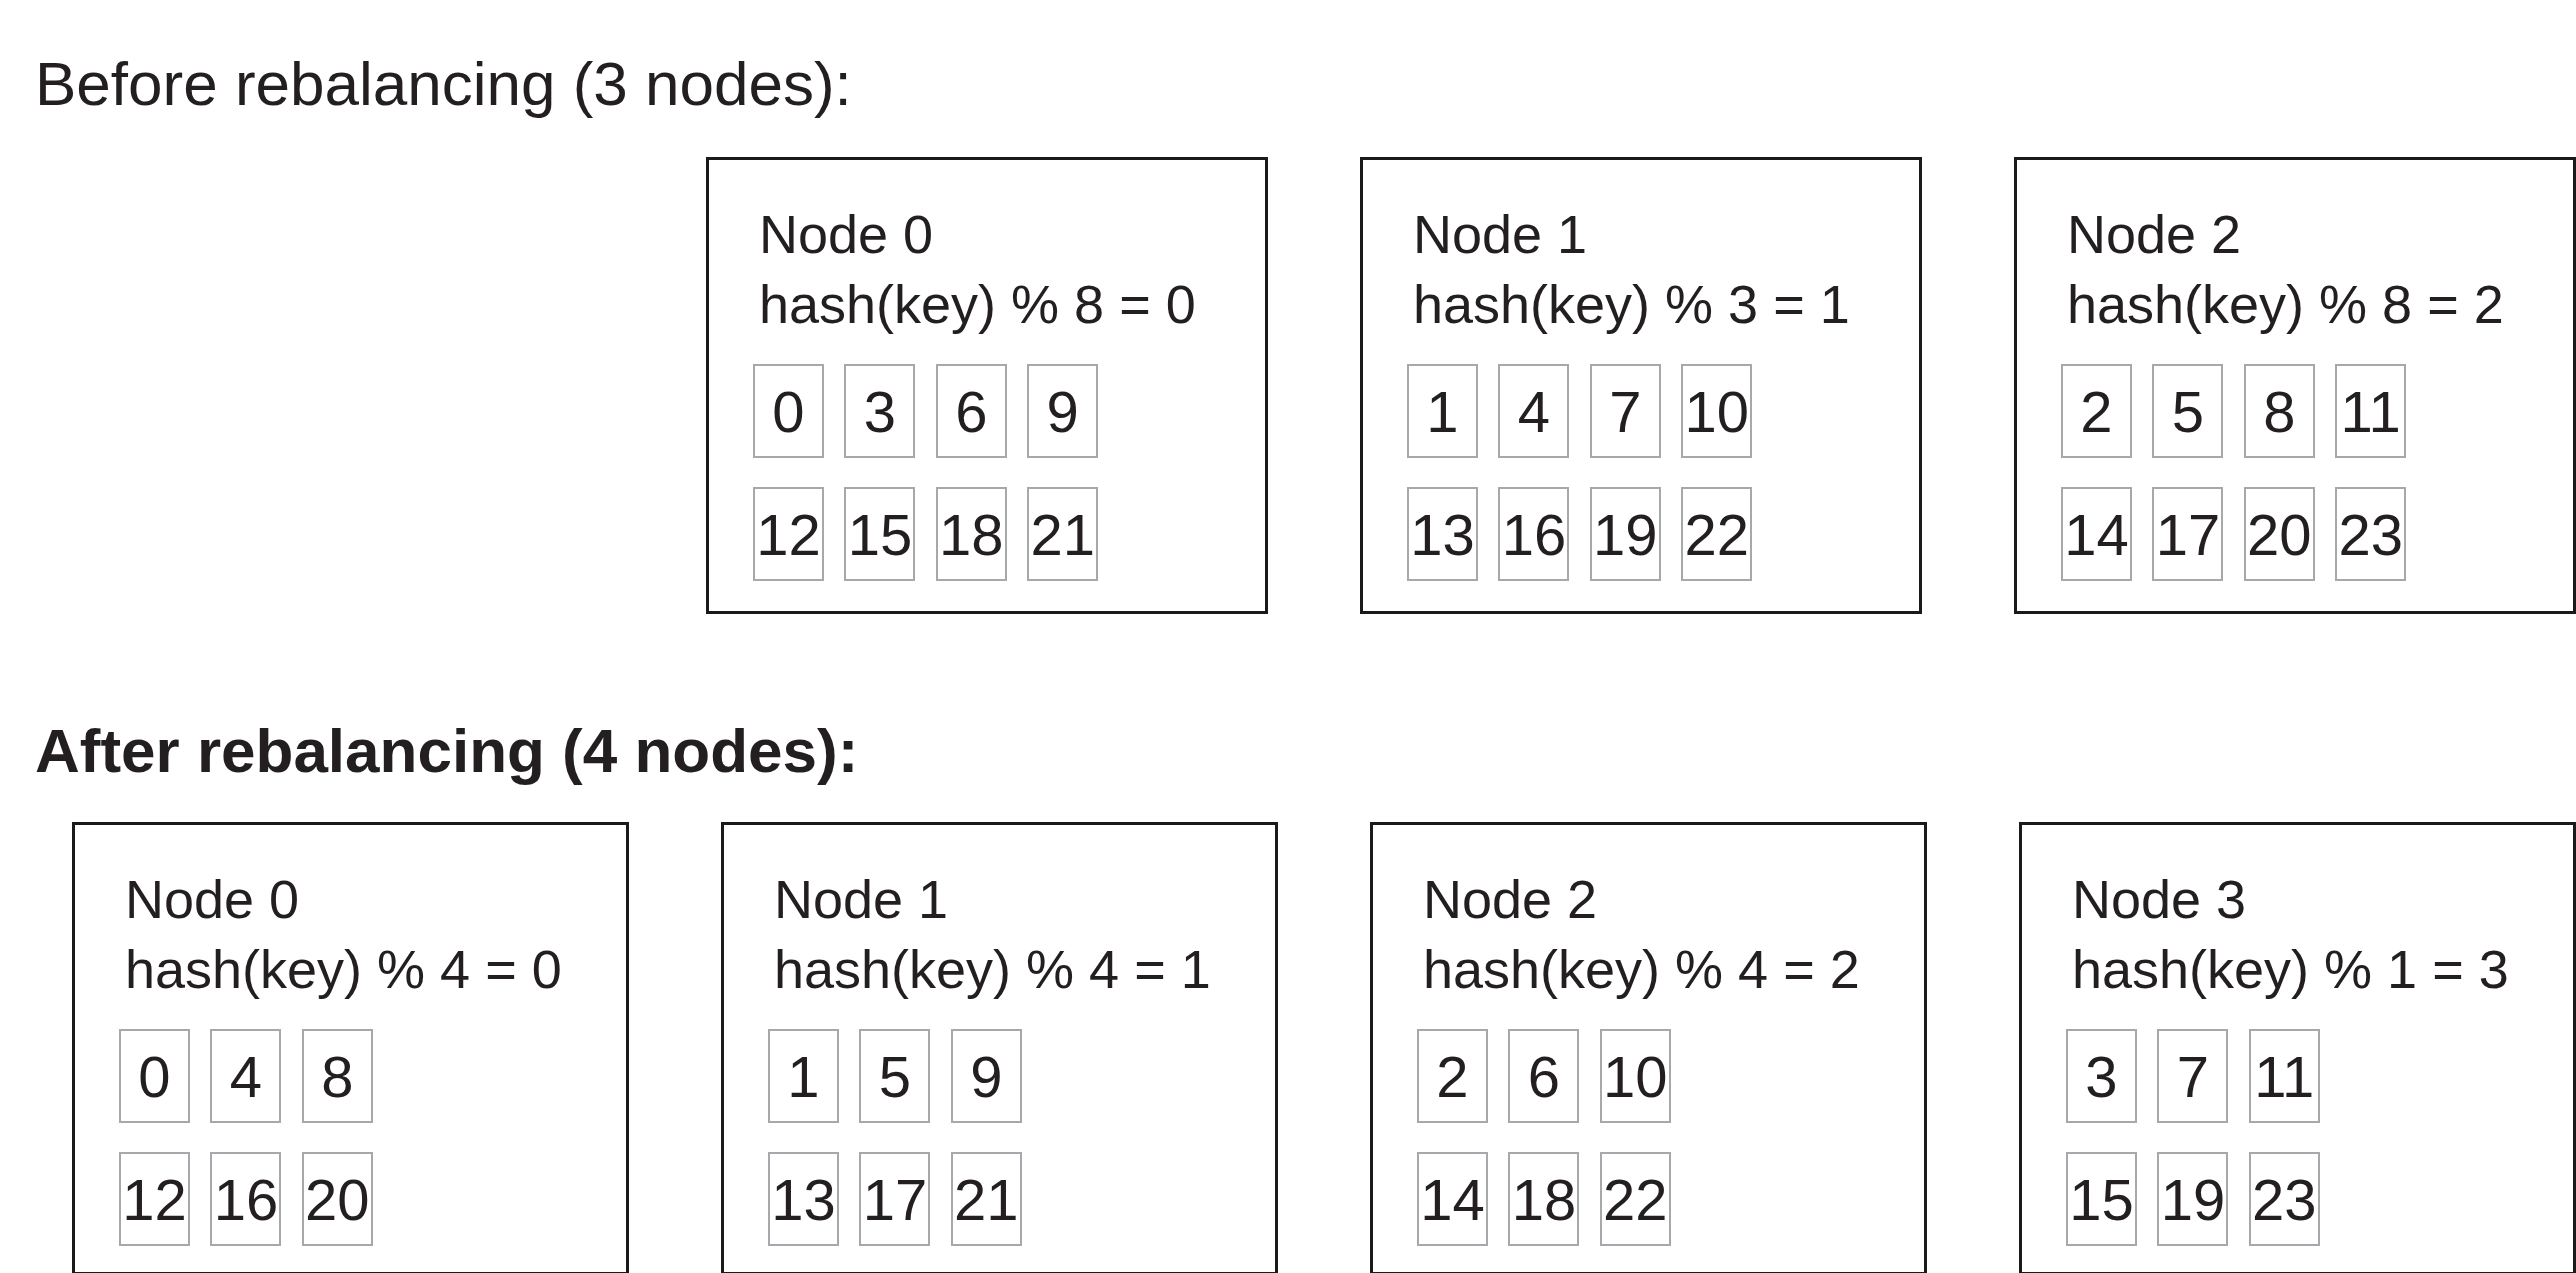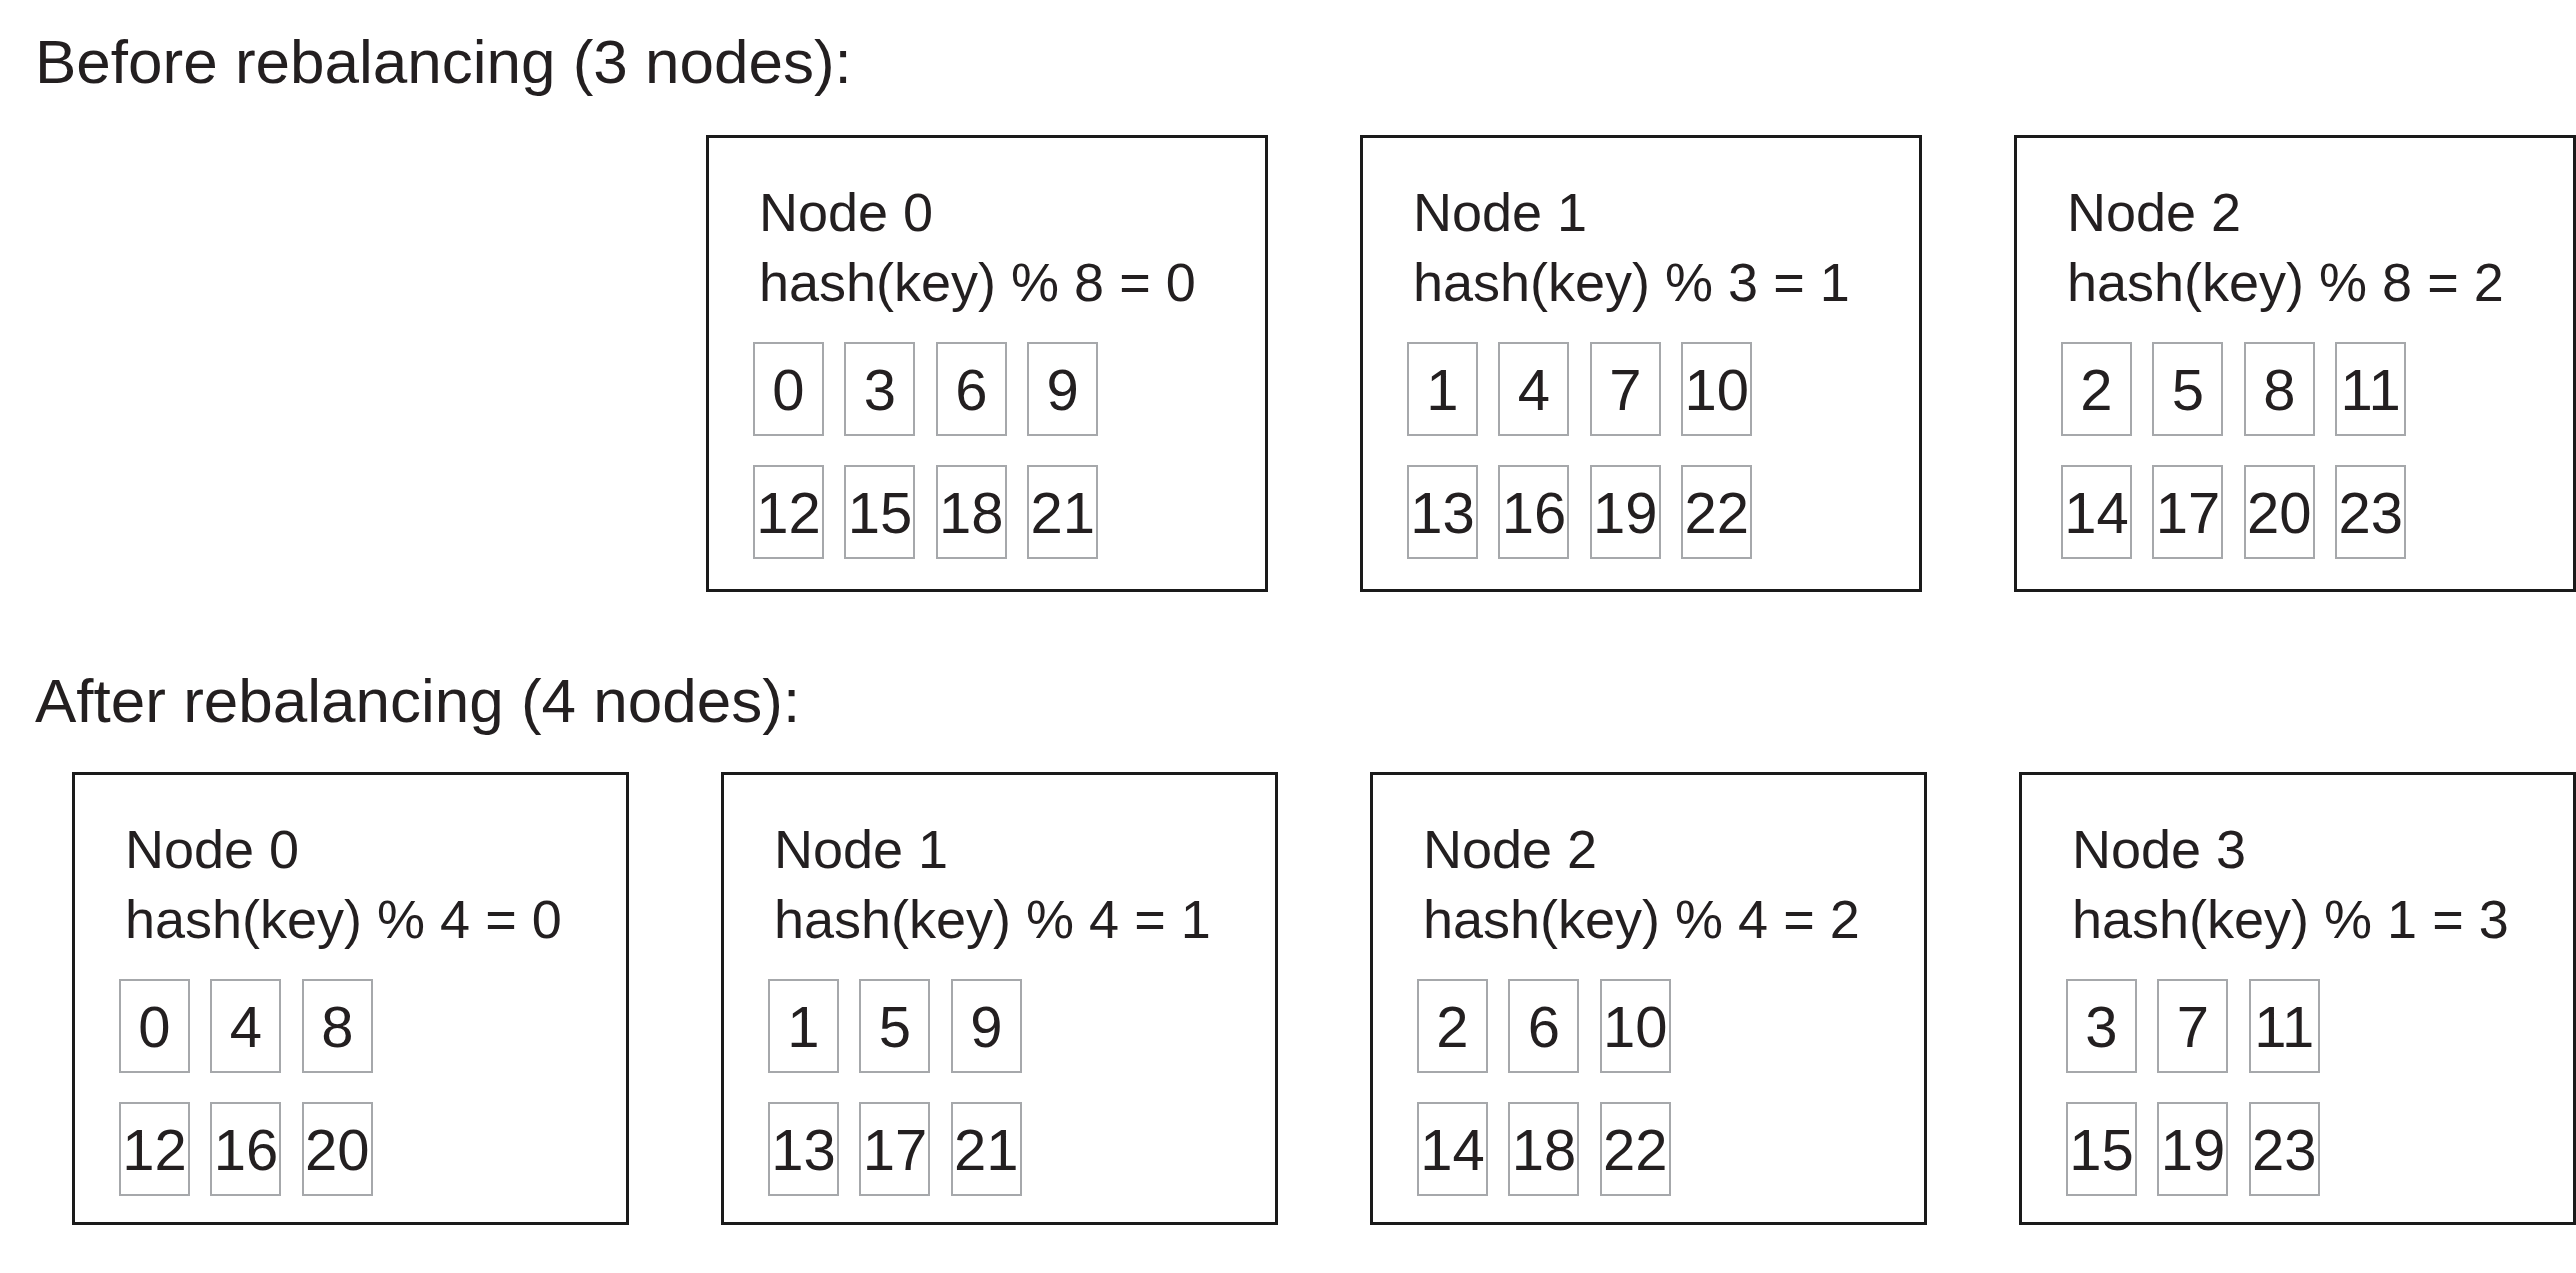--- a/index.html
+++ b/index.html
@@ -18,22 +18,22 @@
   }
   .sec-title {
     margin: 0;
     padding-left: 35px;
     font-size: 62px;
     line-height: 66px;
     font-weight: 400;
     color: #231f20;
     letter-spacing: 0px;
   }
-  .t1 { padding-top: 29px; }
-  .t2 { padding-top: 76px; }
+  .t1 { padding-top: 51px; }
+  .t2 { padding-top: 104px; font-weight: bold; }
   .row {
     display: flex;
     padding-left: 36px;
     gap: 92px;
     justify-content: flex-end;
   }
   .row-before { margin-top: 40px; }
   .row-after  { margin-top: 38px; }
   .node {
     box-sizing: border-box;

